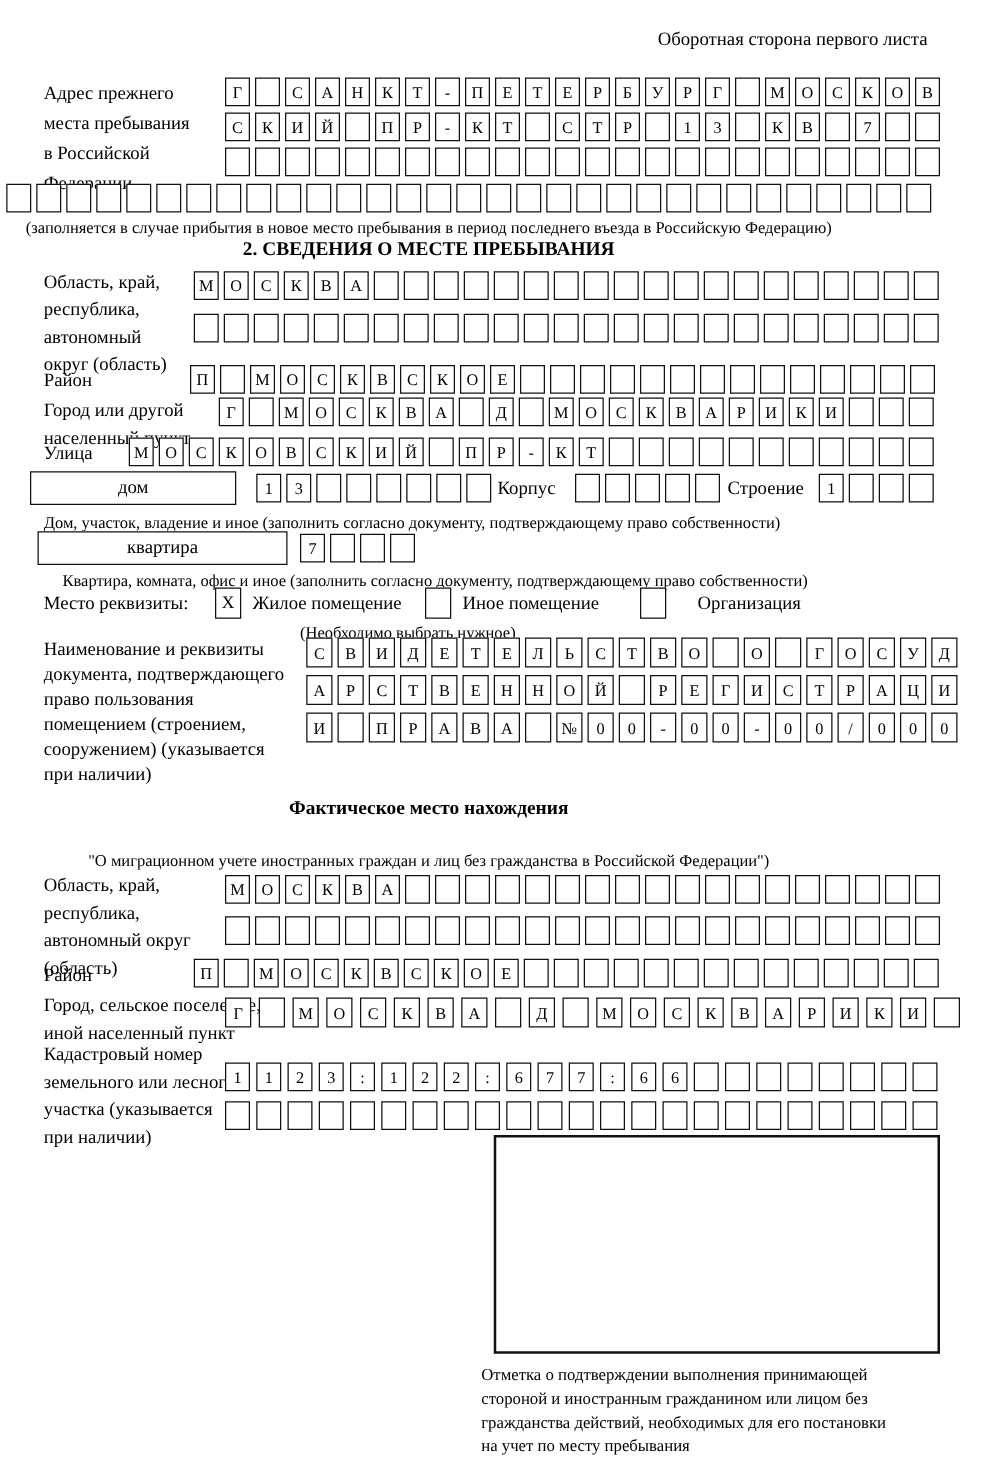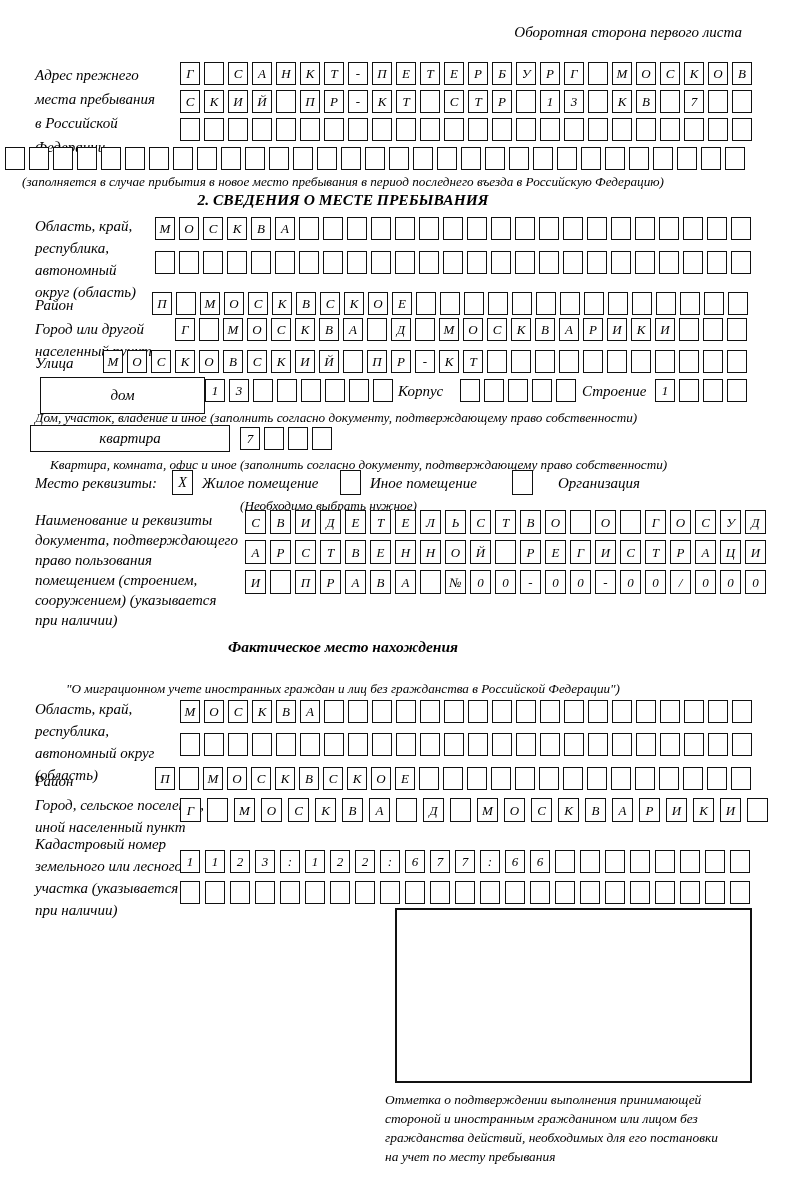--- a/index.html
+++ b/index.html
@@ -1,17 +1,17 @@
 <!DOCTYPE html>
 <html><head>
 <meta charset="utf-8">
 <style>
   html,body{margin:0;padding:0;background:#fff;}
   .page{position:relative;width:800px;height:1180px;background:#ffffff;
-        font-family:"Liberation Serif",serif;color:#000;overflow:hidden;font-style:italic;}
+        font-family:"Liberation Serif",serif;color:#000;overflow:hidden;}
   .abs{position:absolute;}
   .lbl{font-size:15px;line-height:22px;white-space:pre-line;}
   .lbl24{font-size:15px;line-height:24px;white-space:pre-line;}
   .note{font-size:13.2px;line-height:17px;}
   .center{left:0;width:686px;text-align:center;}
   .title{font-size:15.5px;font-weight:bold;text-align:center;}
   .boxrow{position:absolute;display:flex;gap:4px;}
   .boxrow.g5{gap:5px;}
   .boxrow.g6{gap:6px;}
   .box{flex:0 0 auto;width:20px;height:23px;box-sizing:border-box;
@@ -292,21 +292,21 @@
       <span class="box"></span>
       <span class="box"></span>
       <span class="box"></span>
       <span class="box"></span>
       <span class="box"></span>
       <span class="box"></span>
       <span class="box"></span>
       <span class="box"></span>
     </div>
 
-  <div class="labelbox" style="left:40px;top:377px;width:165px;height:37px;">дом</div>
+  <div class="labelbox" style="left:24px;top:377px;width:165px;height:27px;">дом</div>
   <div class="boxrow" style="left:205px;top:379px;">
       <span class="box">1</span>
       <span class="box">3</span>
       <span class="box"></span>
       <span class="box"></span>
       <span class="box"></span>
       <span class="box"></span>
       <span class="box"></span>
       <span class="box"></span>
     </div>

